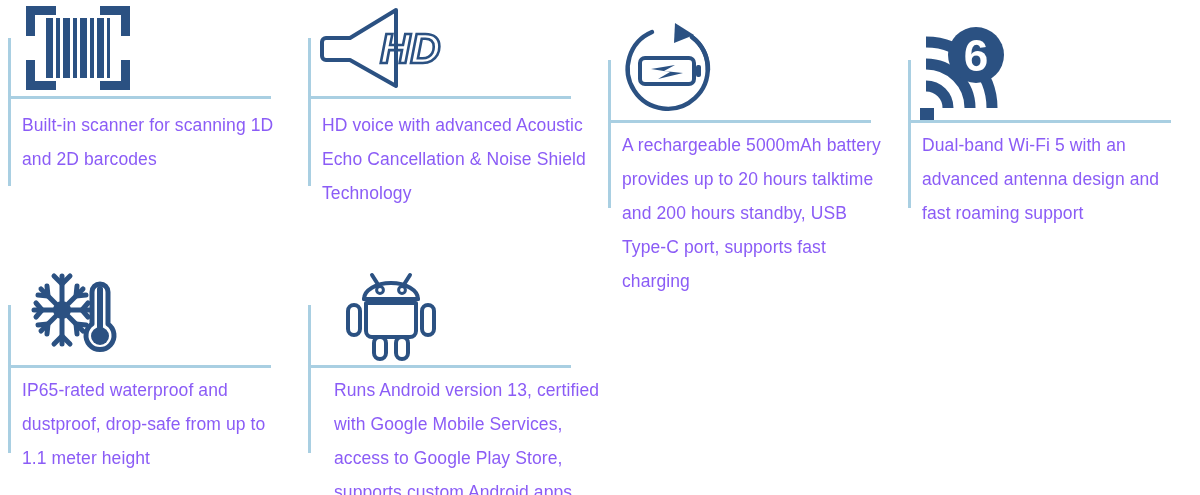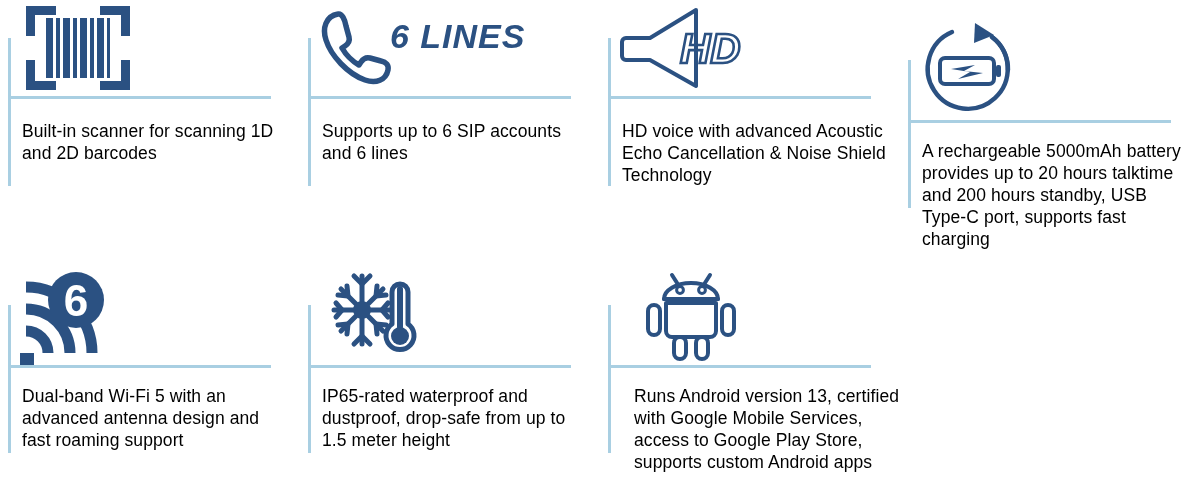--- a/index.html
+++ b/index.html
@@ -49,25 +49,24 @@
     align-items: center;
     justify-content: flex-start;
   }
   .icon-zone svg { display: block; overflow: visible; }
   .feature-text {
     position: absolute;
     left: 22px;
     top: 108px;
     width: 268px;
     font-size: 17.5px;
-    line-height: 22px;
-    color: #000000;
+    line-height: 34px;
+    color: #8b5cf6;
     letter-spacing: 0.1px;
     white-space: pre-wrap;
-    margin-top: 12px;
   }
 
   
   .feature-card.row2 .rule-v { top: 60px; height: 148px; }
   .feature-card.row2 .rule-h { top: 120px; }
   .feature-card.row2 .icon-zone { top: 26px; }
   .feature-card.row2 .feature-text { top: 128px; }
 
   
   .card-scanner .icon-zone { left: 26px; }
@@ -107,36 +106,20 @@
           <rect x="54" y="12" width="7" height="60"></rect>
           <rect x="64" y="12" width="4" height="60"></rect>
           <rect x="71" y="12" width="7" height="60"></rect>
           <rect x="81" y="12" width="3" height="60"></rect>
         </g>
       </svg>
     </div>
     <div class="feature-text">Built-in scanner for scanning 1D and 2D barcodes</div>
   </div>
 
-  <div class="feature-card card-lines">
-    <div class="rule-v"></div>
-    <div class="rule-h"></div>
-    <div class="icon-zone">
-      <svg width="170" height="76" viewBox="0 0 170 76">
-
-        <path d="M16 4 C4 6 0 18 4 30 C9 46 26 64 43 70 C54 74 64 70 66 60
-                 C67 55 64 52 59 51 L48 48 C44 47 41 49 39 52 L37 55
-                 C30 51 24 45 20 38 L23 36 C26 34 28 31 27 27 L24 16
-                 C23 10 20 3 16 4 Z" fill="none" stroke="#2b5182" stroke-width="5.5" stroke-linejoin="round" stroke-linecap="round"></path>
-
-        <text x="68" y="38" font-family="'Liberation Sans', sans-serif" font-size="34" font-weight="bold" font-style="italic" fill="#2b5182" letter-spacing="1">6 LINES</text>
-      </svg>
-    </div>
-    <div class="feature-text">Supports up to 6 SIP accounts and 6 lines</div>
-  </div>
 
   <div class="feature-card card-hd">
     <div class="rule-v"></div>
     <div class="rule-h"></div>
     <div class="icon-zone">
       <svg width="130" height="82" viewBox="0 0 130 82">
 
         <path d="M78 3 L32 31 H8 a4 4 0 0 0 -4 4 v14 a4 4 0 0 0 4 4 h24 L78 79 Z" fill="none" stroke="#2b5182" stroke-width="4" stroke-linejoin="round"></path>
 
         <text x="62" y="56" font-family="'Liberation Sans', sans-serif" font-size="42" font-weight="bold" font-style="italic" fill="none" stroke="#2b5182" stroke-width="2.6">HD</text>
@@ -208,21 +191,21 @@
           <path d="M46 26 l10 -1 M46 26 l1 -10"></path>
           <path d="M18 54 l-10 1 M18 54 l-1 10"></path>
         </g>
         <circle cx="32" cy="40" r="9" fill="#2b5182"></circle>
 
         <path d="M62 22 a8 8 0 0 1 16 0 v32 a14 14 0 1 1 -16 0 Z" fill="#ffffff" stroke="#2b5182" stroke-width="5" stroke-linejoin="round"></path>
         <rect x="67" y="16" width="6" height="44" rx="3" fill="#2b5182"></rect>
         <circle cx="70" cy="66" r="9" fill="#2b5182"></circle>
       </svg>
     </div>
-    <div class="feature-text">IP65-rated waterproof and dustproof, drop-safe from up to 1.5 meter height</div>
+    <div class="feature-text">IP65-rated waterproof and dustproof, drop-safe from up to 1.1 meter height</div>
   </div>
 
   <div class="feature-card row2 card-android">
     <div class="rule-v"></div>
     <div class="rule-h"></div>
     <div class="icon-zone">
       <svg width="86" height="92" viewBox="0 0 86 92">
         <g fill="none" stroke="#2b5182" stroke-width="4" stroke-linecap="round" stroke-linejoin="round">
 
           <path d="M24 6 L31 17"></path>

